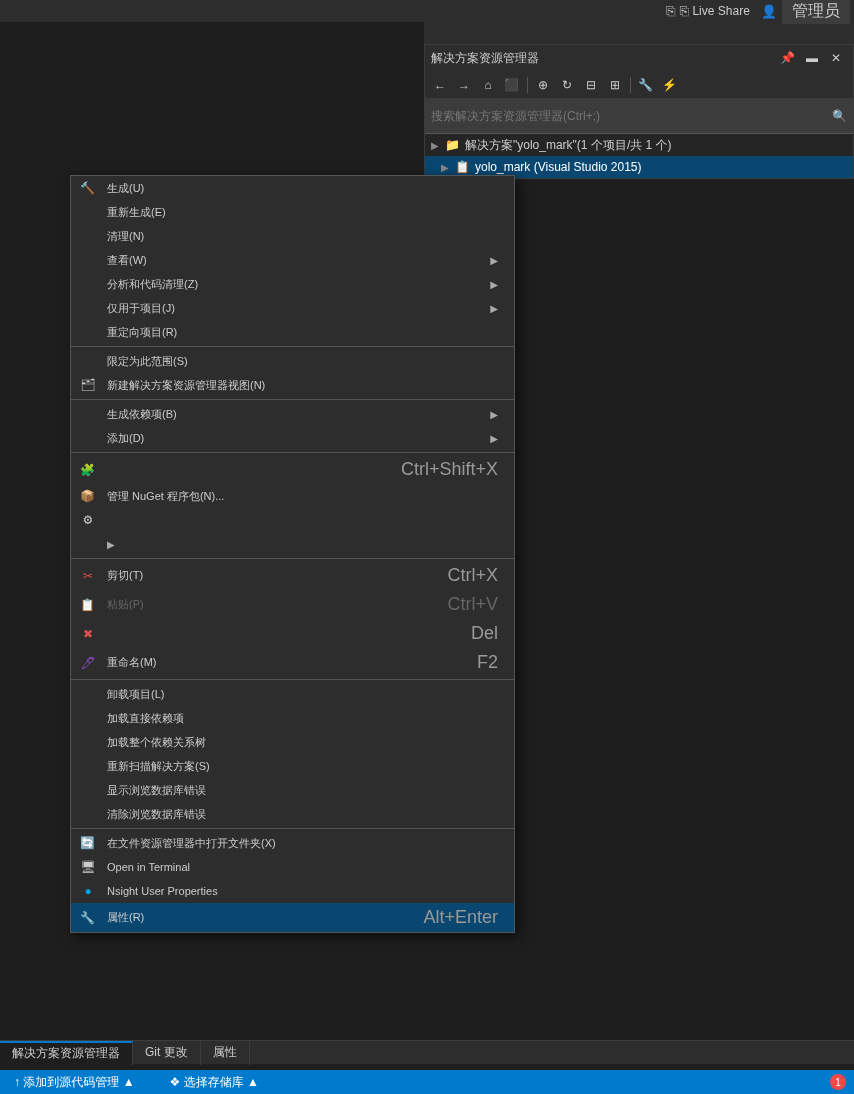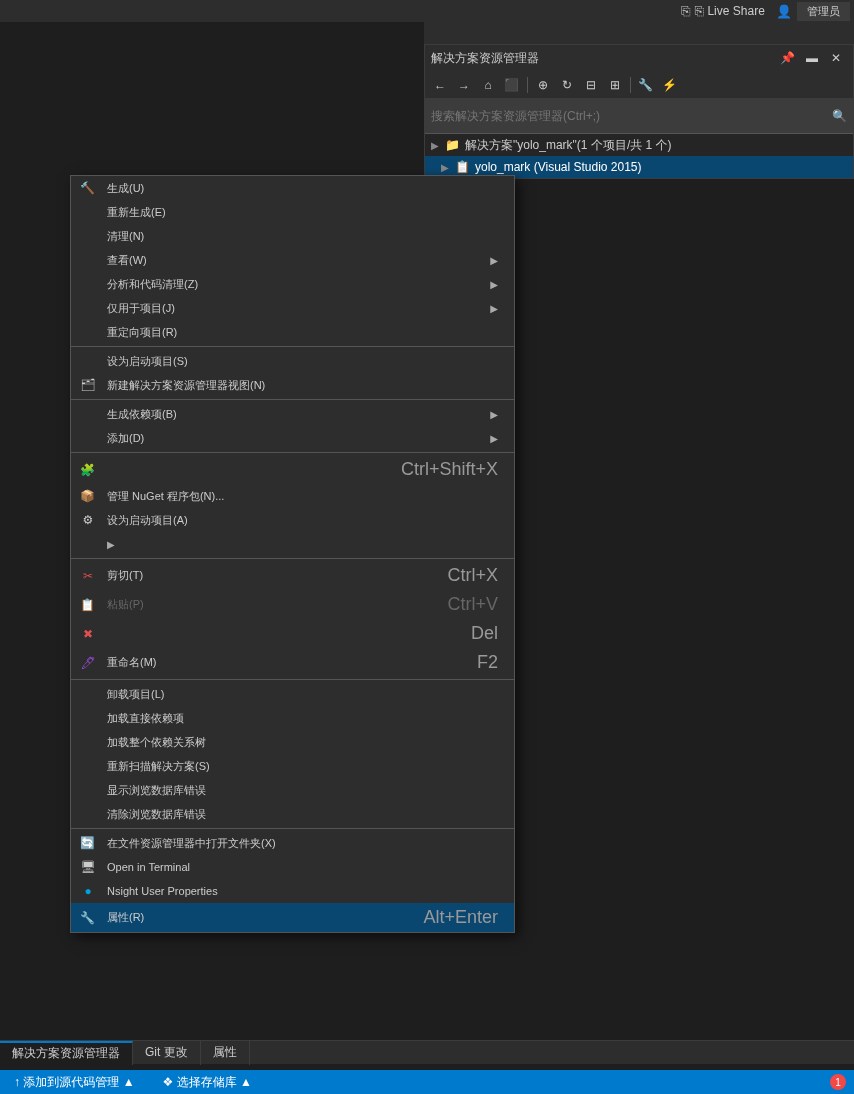--- a/index.html
+++ b/index.html
@@ -36,21 +36,21 @@
       font-size: 12px;
       padding: 2px 8px;
       cursor: pointer;
       background: transparent;
       border: none;
     }
     .admin-btn {
       background: #3c3c3c;
       border: none;
       color: #cccccc;
-      font-size: 11px;
+      font-size: 16px;
       padding: 2px 10px;
       cursor: pointer;
     }
 
     
     .solution-explorer {
       position: absolute;
       top: 44px;
       right: 0;
       width: 430px;
@@ -235,21 +235,21 @@
     .status-bar {
       position: absolute;
       bottom: 0;
       left: 0;
       right: 0;
       height: 24px;
       background: #007acc;
       display: flex;
       align-items: center;
       padding: 0 8px;
-      gap: 16px;
+      gap: 23px;
       font-size: 12px;
       color: #ffffff;
     }
     .status-bar-right {
       margin-left: auto;
       display: flex;
       align-items: center;
       gap: 8px;
     }
     .status-item {
@@ -374,21 +374,21 @@
   </div>
   <div class="cm-item">
     <span class="cm-label">仅用于项目(J)</span>
     <span class="cm-arrow">▶</span>
   </div>
   <div class="cm-item">
     <span class="cm-label">重定向项目(R)</span>
   </div>
   <div class="cm-separator"></div>
   <div class="cm-item">
-    <span class="cm-label">设为启动项目(S)</span>
+    <span class="cm-label">限定为此范围(S)</span>
   </div>
   <div class="cm-item">
     <span class="cm-icon" style="color:#ccc;">🗂</span>
     <span class="cm-label">新建解决方案资源管理器视图(N)</span>
   </div>
   <div class="cm-separator"></div>
   <div class="cm-item">
     <span class="cm-label">生成依赖项(B)</span>
     <span class="cm-arrow">▶</span>
   </div>
@@ -400,21 +400,20 @@
   <div class="cm-item">
     <span class="cm-icon" style="color:#9b4de0;">🧩</span>
     <span class="cm-shortcut">Ctrl+Shift+X</span>
   </div>
   <div class="cm-item">
     <span class="cm-icon" style="color:#007acc;">📦</span>
     <span class="cm-label">管理 NuGet 程序包(N)...</span>
   </div>
   <div class="cm-item">
     <span class="cm-icon">⚙</span>
-    <span class="cm-label">设为启动项目(A)</span>
   </div>
   <div class="cm-item">
     <span class="cm-arrow">▶</span>
   </div>
   <div class="cm-separator"></div>
   <div class="cm-item">
     <span class="cm-icon" style="color:#e05050;">✂</span>
     <span class="cm-label">剪切(T)</span>
     <span class="cm-shortcut">Ctrl+X</span>
   </div>

